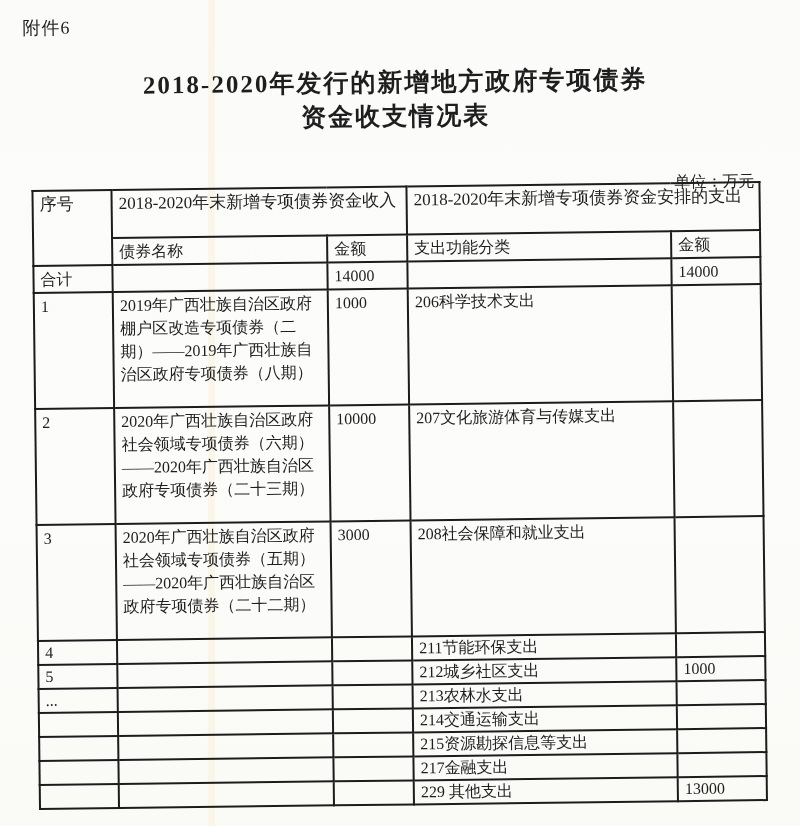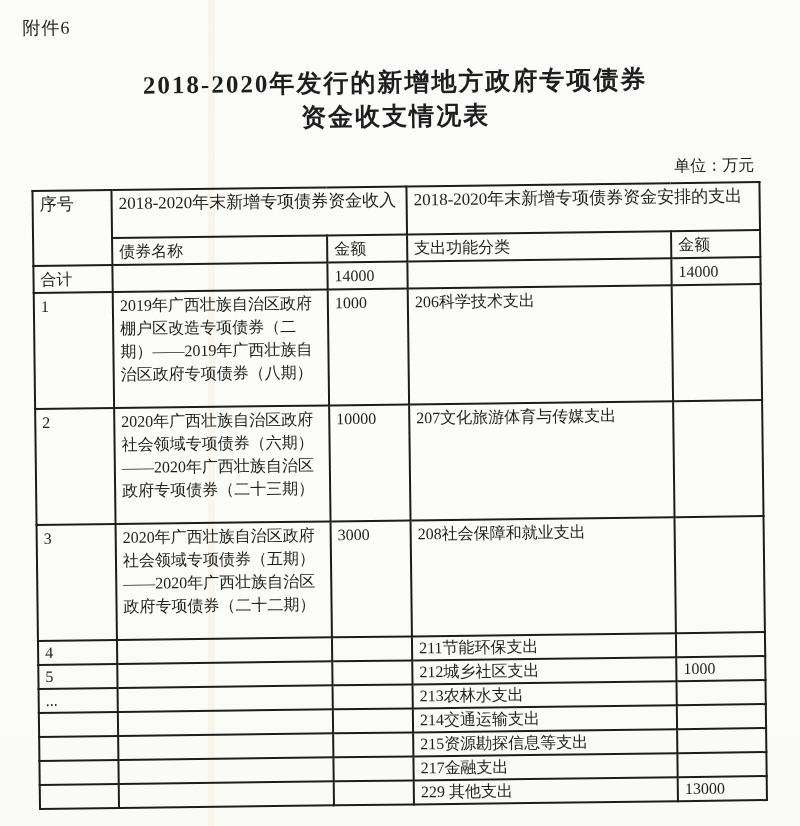--- a/index.html
+++ b/index.html
@@ -46,21 +46,21 @@
     left: 0;
     width: 100%;
     text-align: center;
     font-weight: bold;
     font-size: 25px;
     line-height: 34px;
     letter-spacing: 2px;
   }
   .unit {
     position: absolute;
-    top: 164px;
+    top: 180px;
     right: 42px;
     font-size: 16px;
   }
   table.main {
     position: absolute;
     top: 190px;
     left: 35px;
     width: 727px;
     border-collapse: collapse;
     table-layout: fixed;

